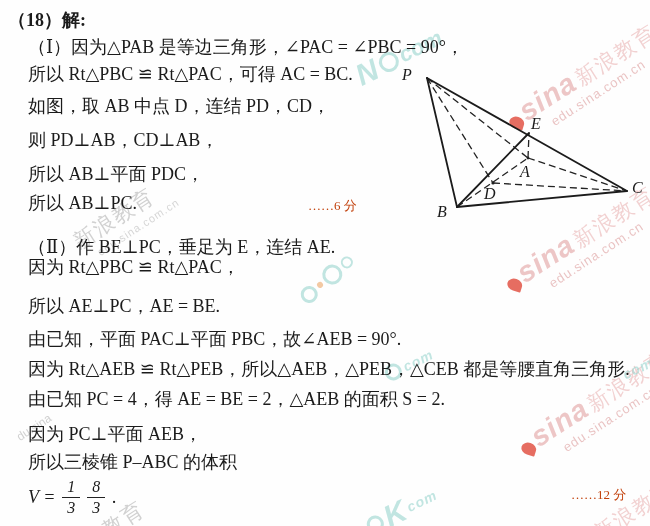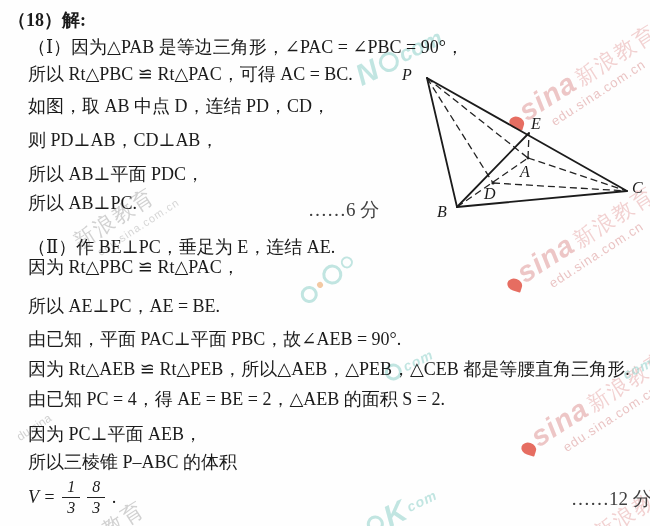--- a/index.html
+++ b/index.html
@@ -19,21 +19,21 @@
   #ln5{top:164px;}
   #ln6{top:193px;}
   #ln7{top:237px;}
   #ln8{top:257px;text-align:right;}
   #ln9{top:296px;}
   #ln10{top:329px;}
   #ln11{top:359px;text-align:right;}
   #ln12{top:389px;}
   #ln13{top:424px;}
   #ln14{top:452px;}
-  .marker{position:absolute;font-size:19px;white-space:nowrap;color:#404040;}
+  .marker{position:absolute;font-size:13px;white-space:nowrap;color:#c2410c;}
   #m6{left:308px;top:197px;}
   #m8{left:579px;top:326px;}
   #m12{left:571px;top:486px;}
   .formula{
     position:absolute;left:28px;top:474px;height:46px;
     display:flex;align-items:center;gap:7px;
     font-size:18px;font-style:italic;white-space:nowrap;
   }
   .frac{display:inline-flex;flex-direction:column;align-items:center;line-height:1.08;font-size:16px;font-style:italic;}
   .frac .num{padding:0 5px 1px 5px;border-bottom:1.4px solid #222;}

